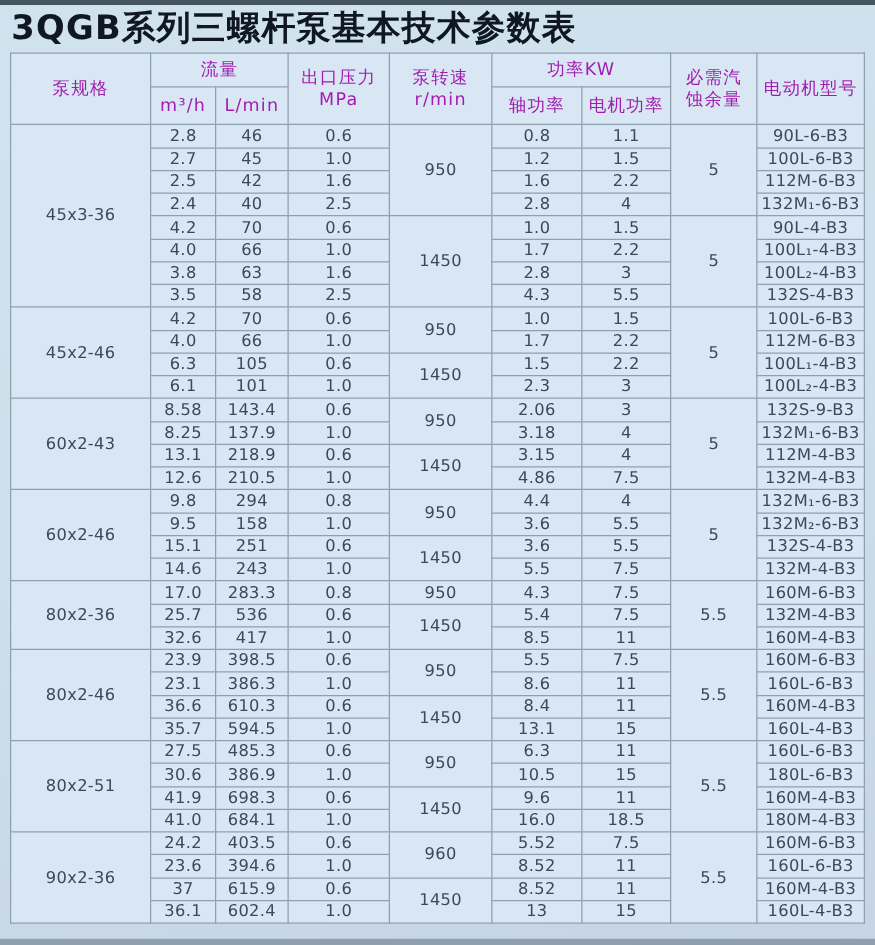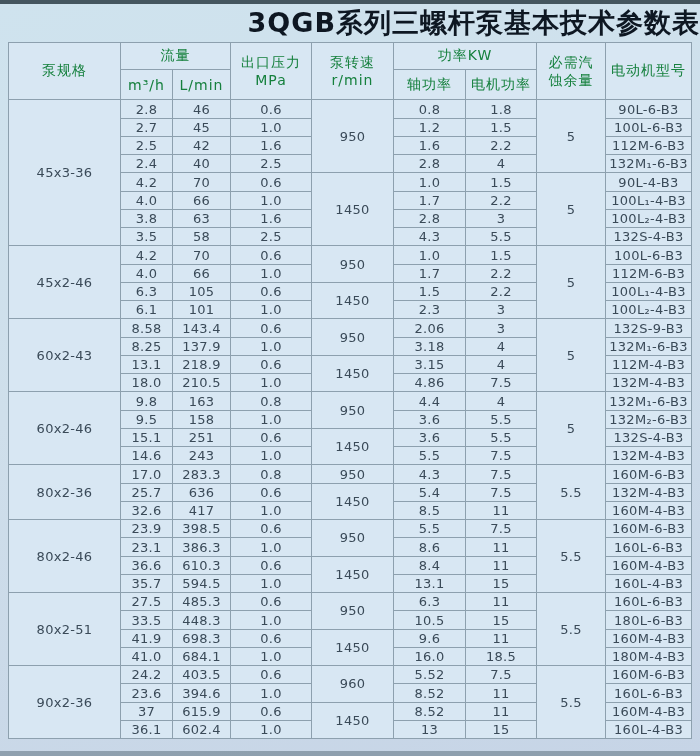--- a/index.html
+++ b/index.html
@@ -6,34 +6,34 @@
   body{
     width:700px;height:756px;
     background:linear-gradient(165deg,#cfe3ee 0%,#cfdfeb 45%,#c6d4e6 100%);
     font-family:"DejaVu Sans","Liberation Sans",sans-serif;
     overflow:hidden;position:relative;
   }
   .top-edge{height:4px;background:#45565f;width:100%;}
   .bottom-edge{position:absolute;left:0;bottom:0;height:5px;width:100%;background:#5f7280;opacity:.55;}
   .page-title{
     font-size:27px;font-weight:bold;color:#0e1722;
-    padding:3px 0 3px 9px;letter-spacing:1px;line-height:1.2;text-align:right;
+    padding:3px 0 3px 9px;letter-spacing:1px;line-height:1.2;
   }
   table.params{
     width:684px;height:697px;margin:0 0 0 8px;
     border-collapse:collapse;table-layout:fixed;
     background:#d8e7f3;
   }
   table.params th,table.params td{
     border:1px solid #8da0ae;
     text-align:center;vertical-align:middle;
     padding:0;overflow:hidden;
   }
   table.params th{
-    font-weight:normal;font-size:14px;color:#15803d;
+    font-weight:normal;font-size:14px;color:#a21caf;
     letter-spacing:1px;
   }
   table.params td{
     font-size:13px;color:#3a4a58;letter-spacing:.3px;
   }
   .pre{white-space:pre-line;line-height:1.35;}
   thead tr.h1{height:27px;}
   thead tr.h2{height:30px;}
 </style>
 </head>
@@ -76,21 +76,21 @@
     </tr>
   </thead>
   <tbody>
       <tr>
         <td rowspan="8">45x3-36</td>
         <td>2.8</td>
         <td>46</td>
         <td>0.6</td>
         <td rowspan="4">950</td>
         <td>0.8</td>
-        <td>1.8</td>
+        <td>1.1</td>
         <td rowspan="4">5</td>
         <td>90L-6-B3</td>
       </tr>
       <tr>
         <td>2.7</td>
         <td>45</td>
         <td>1.0</td>
         <td>1.2</td>
         <td>1.5</td>
         <td>100L-6-B3</td>
@@ -203,31 +203,31 @@
       <tr>
         <td>13.1</td>
         <td>218.9</td>
         <td>0.6</td>
         <td rowspan="2">1450</td>
         <td>3.15</td>
         <td>4</td>
         <td>112M-4-B3</td>
       </tr>
       <tr>
-        <td>18.0</td>
+        <td>12.6</td>
         <td>210.5</td>
         <td>1.0</td>
         <td>4.86</td>
         <td>7.5</td>
         <td>132M-4-B3</td>
       </tr>
       <tr>
         <td rowspan="4">60x2-46</td>
         <td>9.8</td>
-        <td>163</td>
+        <td>294</td>
         <td>0.8</td>
         <td rowspan="2">950</td>
         <td>4.4</td>
         <td>4</td>
         <td rowspan="4">5</td>
         <td>132M₁-6-B3</td>
       </tr>
       <tr>
         <td>9.5</td>
         <td>158</td>
@@ -259,21 +259,21 @@
         <td>283.3</td>
         <td>0.8</td>
         <td>950</td>
         <td>4.3</td>
         <td>7.5</td>
         <td rowspan="3">5.5</td>
         <td>160M-6-B3</td>
       </tr>
       <tr>
         <td>25.7</td>
-        <td>636</td>
+        <td>536</td>
         <td>0.6</td>
         <td rowspan="2">1450</td>
         <td>5.4</td>
         <td>7.5</td>
         <td>132M-4-B3</td>
       </tr>
       <tr>
         <td>32.6</td>
         <td>417</td>
         <td>1.0</td>
@@ -322,22 +322,22 @@
         <td>27.5</td>
         <td>485.3</td>
         <td>0.6</td>
         <td rowspan="2">950</td>
         <td>6.3</td>
         <td>11</td>
         <td rowspan="4">5.5</td>
         <td>160L-6-B3</td>
       </tr>
       <tr>
-        <td>33.5</td>
-        <td>448.3</td>
+        <td>30.6</td>
+        <td>386.9</td>
         <td>1.0</td>
         <td>10.5</td>
         <td>15</td>
         <td>180L-6-B3</td>
       </tr>
       <tr>
         <td>41.9</td>
         <td>698.3</td>
         <td>0.6</td>
         <td rowspan="2">1450</td>

